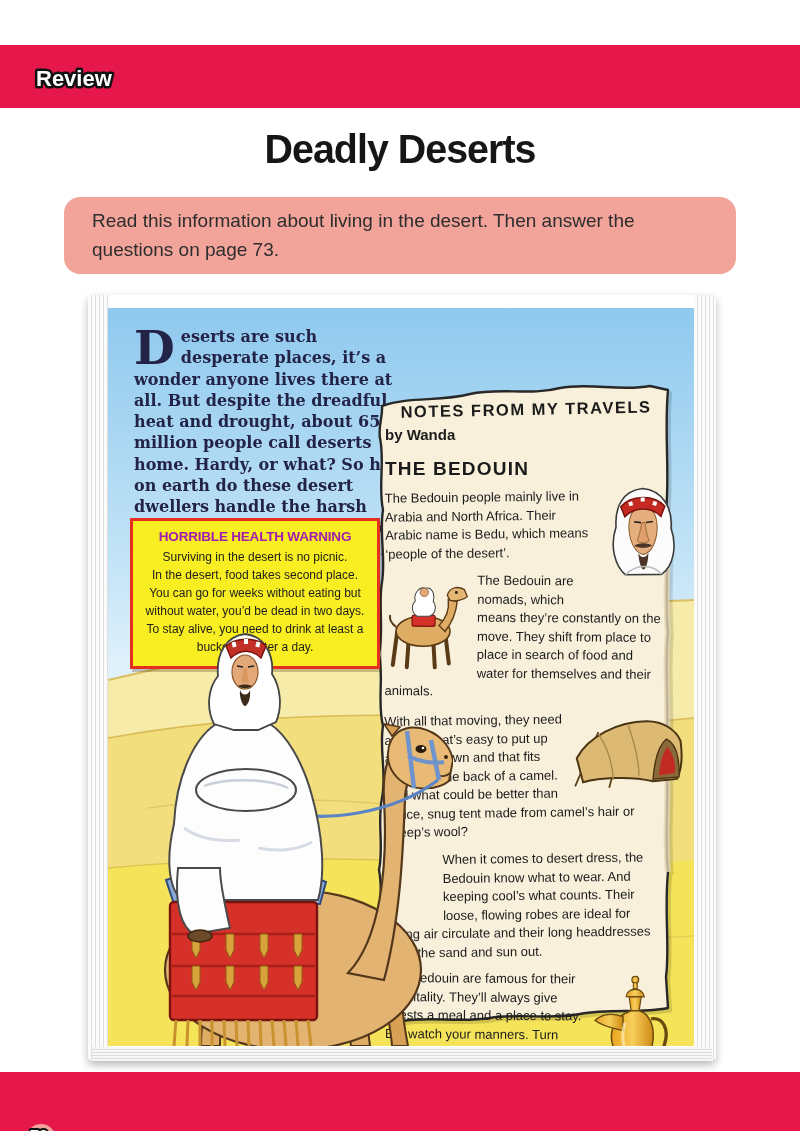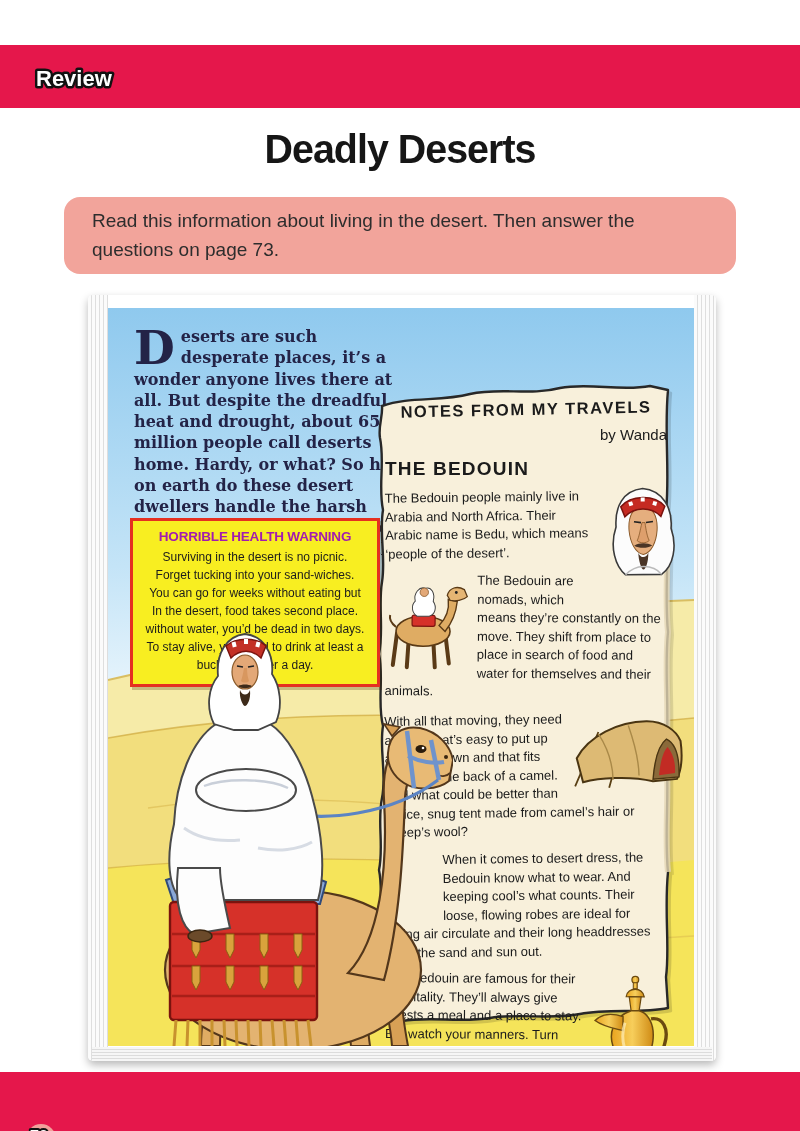--- a/index.html
+++ b/index.html
@@ -48,21 +48,21 @@
   .warning-title{font-size:13.5px;font-weight:bold;color:#a21caf;margin-bottom:4px;letter-spacing:-.2px;}
   .warning-line{font-size:12px;line-height:1.5;color:#1c1c1c;white-space:nowrap;}
 
   
   .notes-paper{position:absolute;left:262px;top:64px;width:310px;height:660px;z-index:1;}
   .paper-shape{position:absolute;left:0;top:0;filter:drop-shadow(3px 3px 0 rgba(0,0,0,.14));}
   .notes-text{position:absolute;left:15px;top:26px;width:282px;color:#1b1b1b;
               font-size:13px;line-height:1.43;}
   .n-title{text-align:center;font-size:16.5px;font-weight:bold;letter-spacing:1.5px;
            transform:rotate(-1.2deg);}
-  .n-by{text-align:right;font-size:15px;font-weight:normal;margin-top:2px;}
+  .n-by{text-align:left;font-size:15px;font-weight:bold;margin-top:2px;}
   .n-heading{font-size:19px;font-weight:bold;letter-spacing:1.2px;margin:10px 0 6px 0;}
   .n-p{margin:0 0 9px 0;}
   .r-1{transform:rotate(-.7deg);} .r-2{transform:rotate(.4deg);} .r-3{transform:rotate(-.8deg);}
   .fl{float:left;} .fr{float:right;}
   .ill-head{margin:-4px -18px 2px 6px;}
   .ill-camel{margin:2px 8px 2px -8px;}
   .ill-tent{margin:0 -20px 2px 6px;}
   .muzzle-spacer{width:58px;height:56px;}
   .ill-coffee{margin:2px -12px 0 4px;}
 
@@ -114,23 +114,22 @@
         <path d="M330,640 C420,630 500,634 586,628" fill="none" stroke="#d9b84e" stroke-width="1.3" opacity=".5"></path>
       </svg>
 
       <div class="intro">
         <span class="dropcap">D</span><span>eserts are such desperate places, it’s a wonder anyone lives there at all. But despite the dreadful heat and drought, about 650 million people call deserts home. Hardy, or what? So how on earth do these desert dwellers handle the harsh conditions? A few years ago, Wanda spent some time with the Bedouin people of the Arabian Desert and found out just how they keep their cool.</span>
       </div>
 
       <div class="warning-box">
         <div class="warning-title">HORRIBLE HEALTH WARNING</div>
         <div class="warning-line">Surviving in the desert is no picnic.</div>
-        <div class="warning-line">Forget tucking into your sand-wiches.</div>
+        <div class="warning-line">In the desert, food takes second place.</div>
         <div class="warning-line">You can go for weeks without eating but</div>
-        <div class="warning-line">In the desert, food takes second place.</div>
         <div class="warning-line">without water, you’d be dead in two days.</div>
         <div class="warning-line">To stay alive, you need to drink at least a</div>
         <div class="warning-line">bucket of water a day.</div>
       </div>
 
       <div class="notes-paper">
         <svg class="paper-shape" width="310" height="660" viewBox="0 0 310 660">
           <path d="M12,34 C40,24 70,30 100,22 C130,15 160,24 190,16 C220,10 250,20 280,14 L298,18
                    C294,60 300,100 296,140 C300,180 294,220 298,260 C294,300 300,340 296,380
                    C300,420 294,460 298,500 C294,540 300,575 296,605 L298,636

